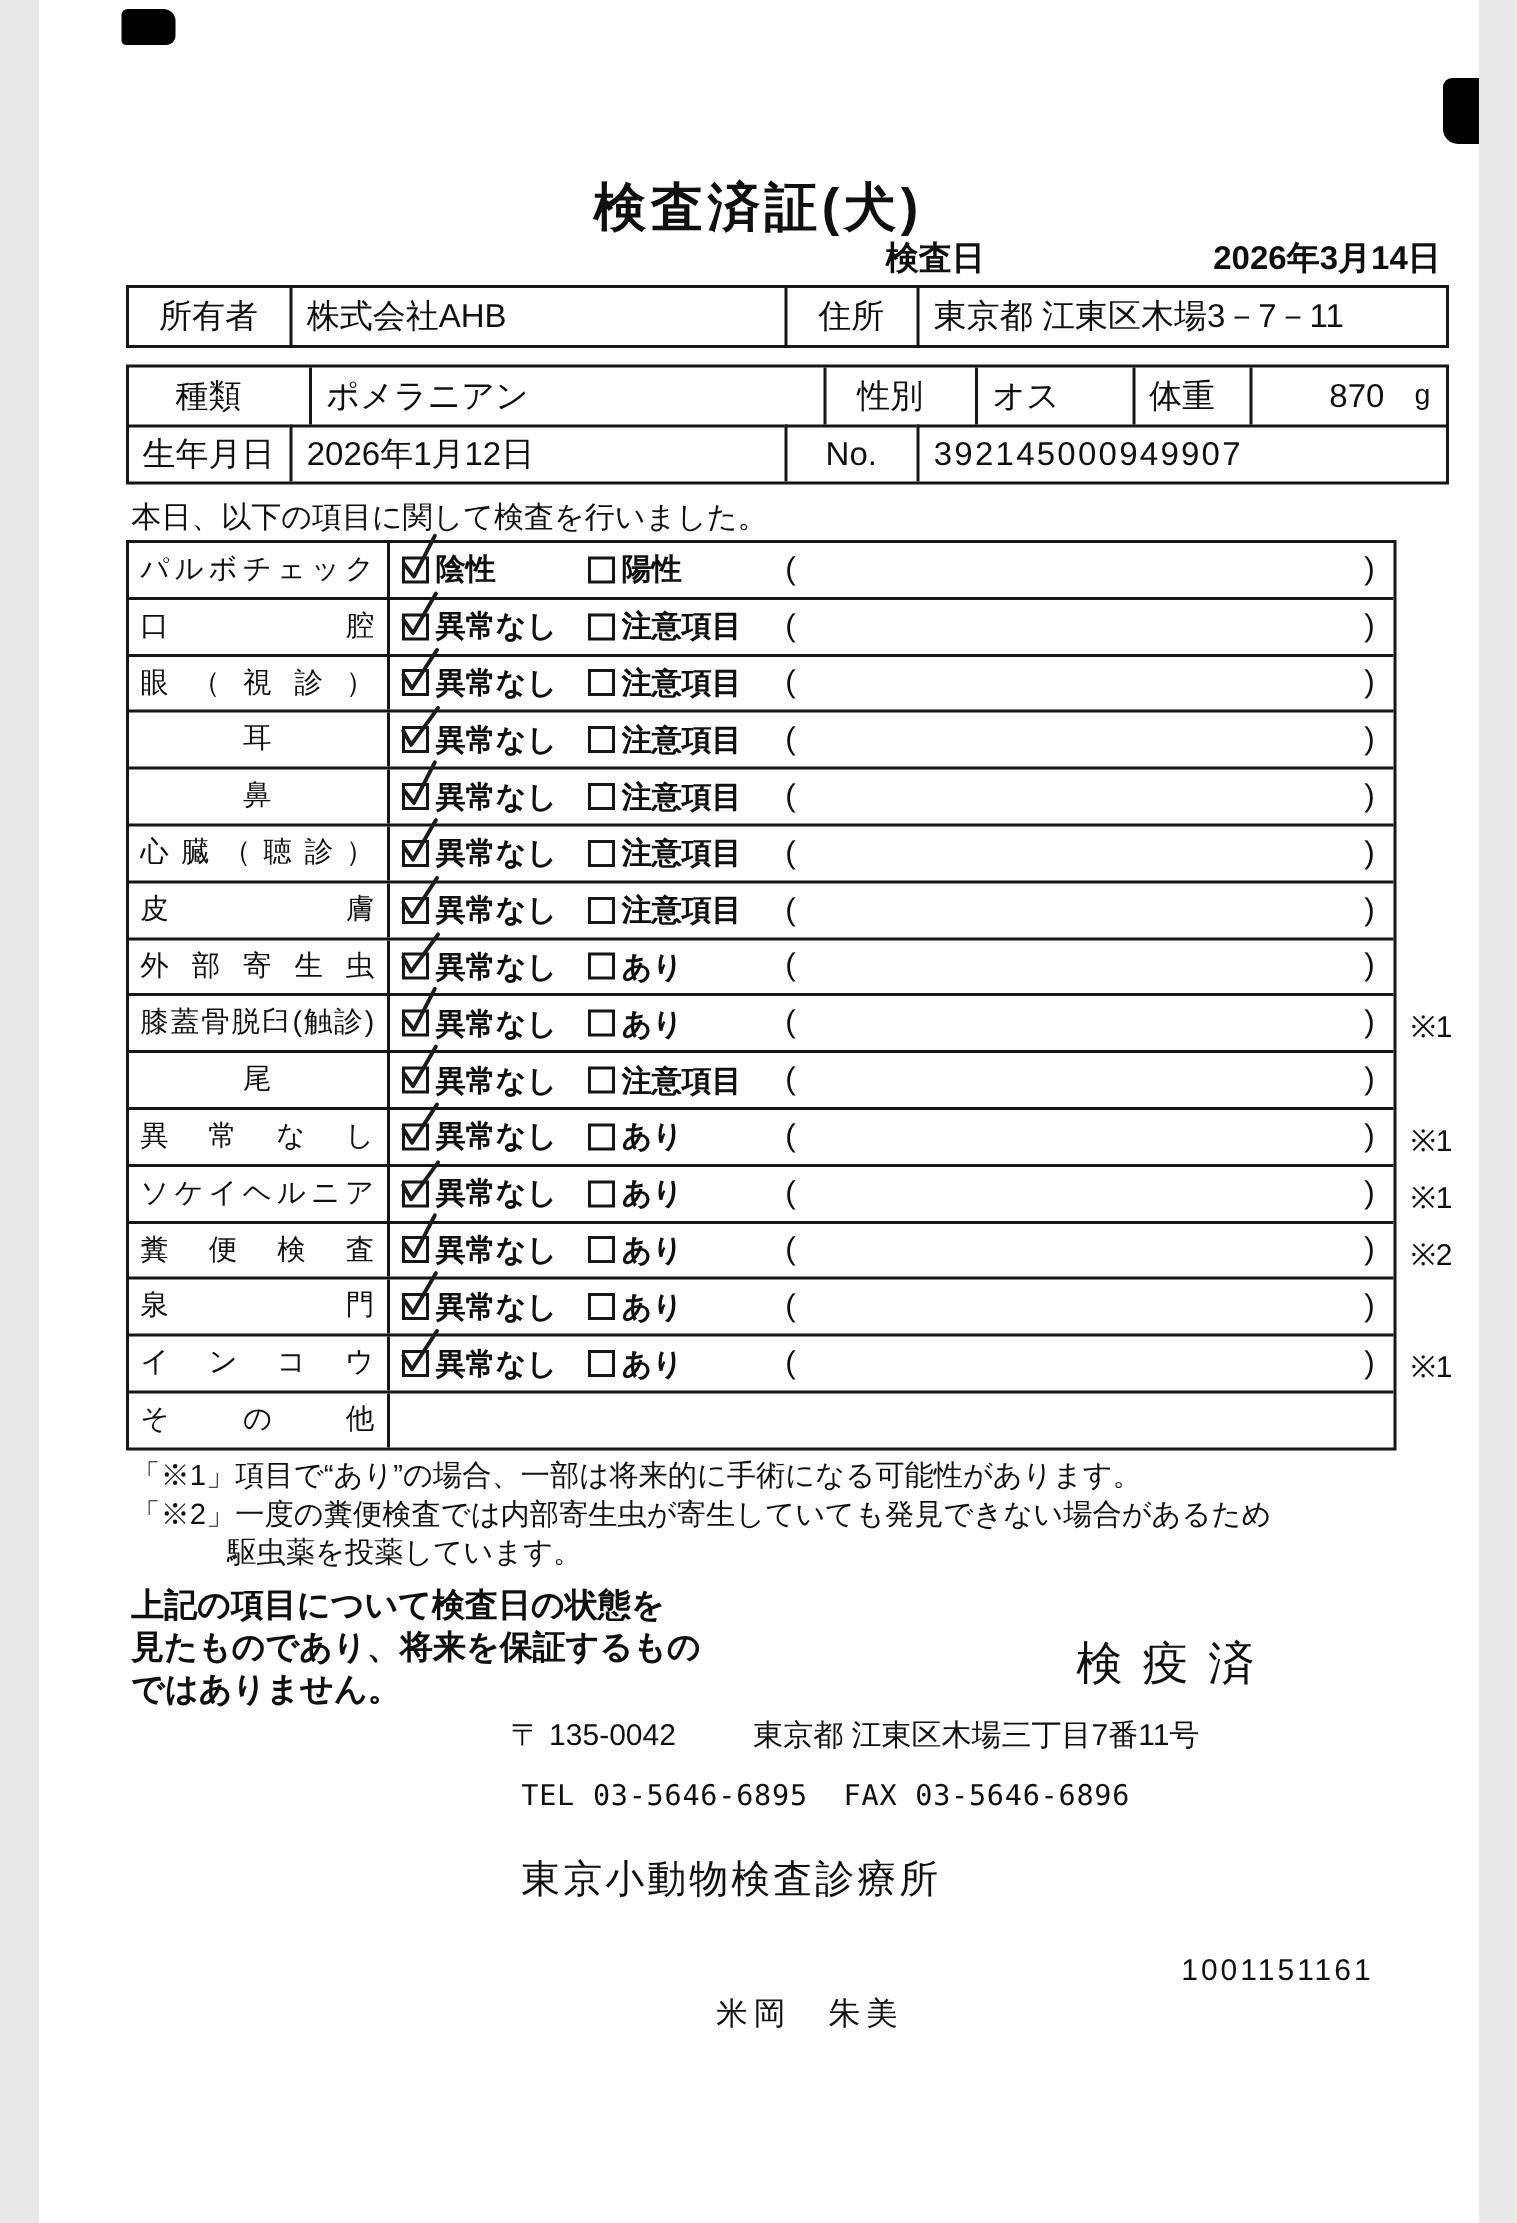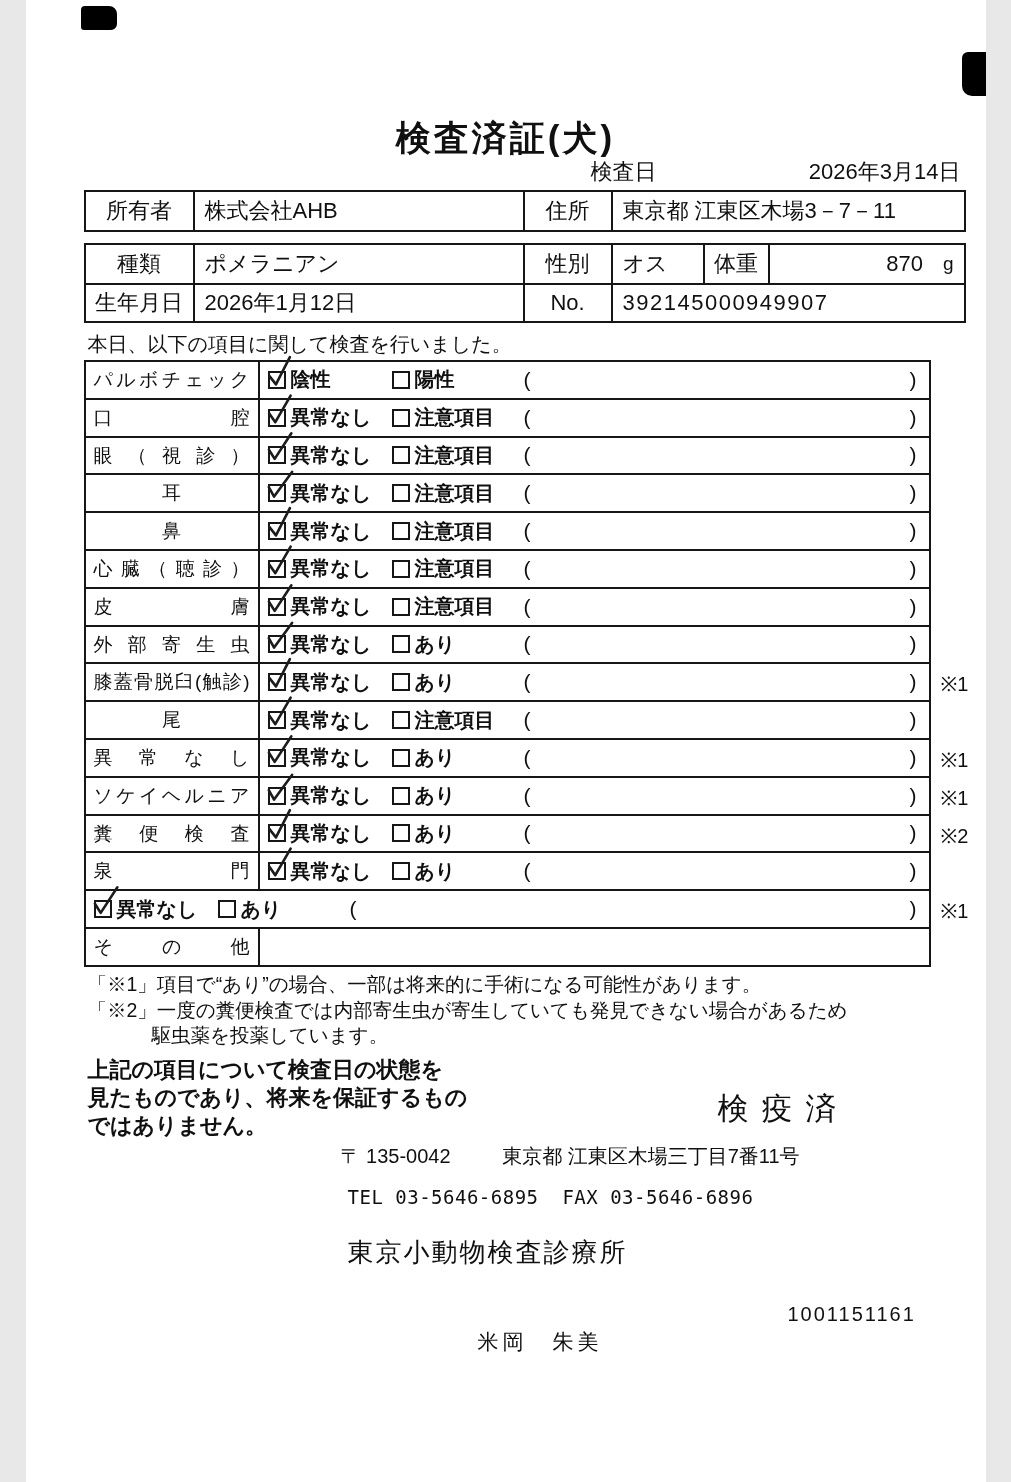--- a/index.html
+++ b/index.html
@@ -16,41 +16,41 @@
   .artifact{position:absolute;background:#000;}
   .artifact-tl{top:6px;left:55px;width:36px;height:24px;border-radius:4px 8px 6px 3px;}
   .artifact-r{top:52px;right:0;width:24px;height:44px;border-radius:6px 0 0 10px;}
 
   .title{
     position:absolute;top:92px;left:0;width:100%;
     text-align:center;font-size:35px;font-weight:600;letter-spacing:3px;
   }
   .date-line{
     position:absolute;top:157px;left:565px;width:370px;
-    display:flex;justify-content:space-between;font-size:22px;
+    display:flex;justify-content:space-between;font-size:22px;font-weight:bold;
   }
 
   
   .grid{position:absolute;left:58px;width:882px;border:2px solid #161616;box-sizing:border-box;background:#fff;}
   .grow{display:grid;}
   .gcell{
     border-left:2px solid #161616;
     height:38px;display:flex;align-items:center;
     font-size:22px;box-sizing:border-box;padding:0 10px;white-space:nowrap;
   }
   .gcell:first-child{border-left:none;}
   .gcell.lab{justify-content:center;padding:0 4px;}
   .gcell.val{justify-content:flex-start;}
   .gcell.num{letter-spacing:1.5px;}
   .grow + .grow .gcell{border-top:2px solid #161616;}
 
   .owner-tbl{top:190px;}
   .owner-tbl .grow{grid-template-columns:107px 330px 88px auto;}
   .pet-tbl{top:243px;}
-  .pet-row1{grid-template-columns:107px 330px 88px 92px 65px auto;}
+  .pet-row1{grid-template-columns:107px 330px 88px 92px 65px auto;gap:13px;}
   .pet-row2{grid-template-columns:107px 330px 88px auto;}
   .weight-cell{justify-content:flex-end;padding-right:10px;gap:20px;}
   .weight-cell .unit{font-size:19px;}
 
   .intro{position:absolute;top:331px;left:62px;font-size:20px;margin:0;}
 
   
   .main-table{
     position:absolute;top:360px;left:58px;width:847px;
     border:2px solid #161616;box-sizing:border-box;background:#fff;
@@ -448,20 +448,21 @@
           <span class="cbox"></span>
           <span>あり</span>
         </span>
         <span class="paren">(</span>
         <span class="spacer"></span>
         <span class="paren paren-close">)</span>
       </div>
       <span class="row-note"></span>
     </div>
       <div class="irow">
+      <div class="cell-label">インコウ</div>
       <div class="cell-content">
         <span class="opt opt1">
           <span class="cbox">
             <svg class="check" viewBox="0 0 30 34" style="transform: rotate(1.5deg);">
                 <path d="M4 20 L10 29 L26 3"></path>
               </svg>
           </span>
           <span>異常なし</span>
         </span>
         <span class="opt opt2">

